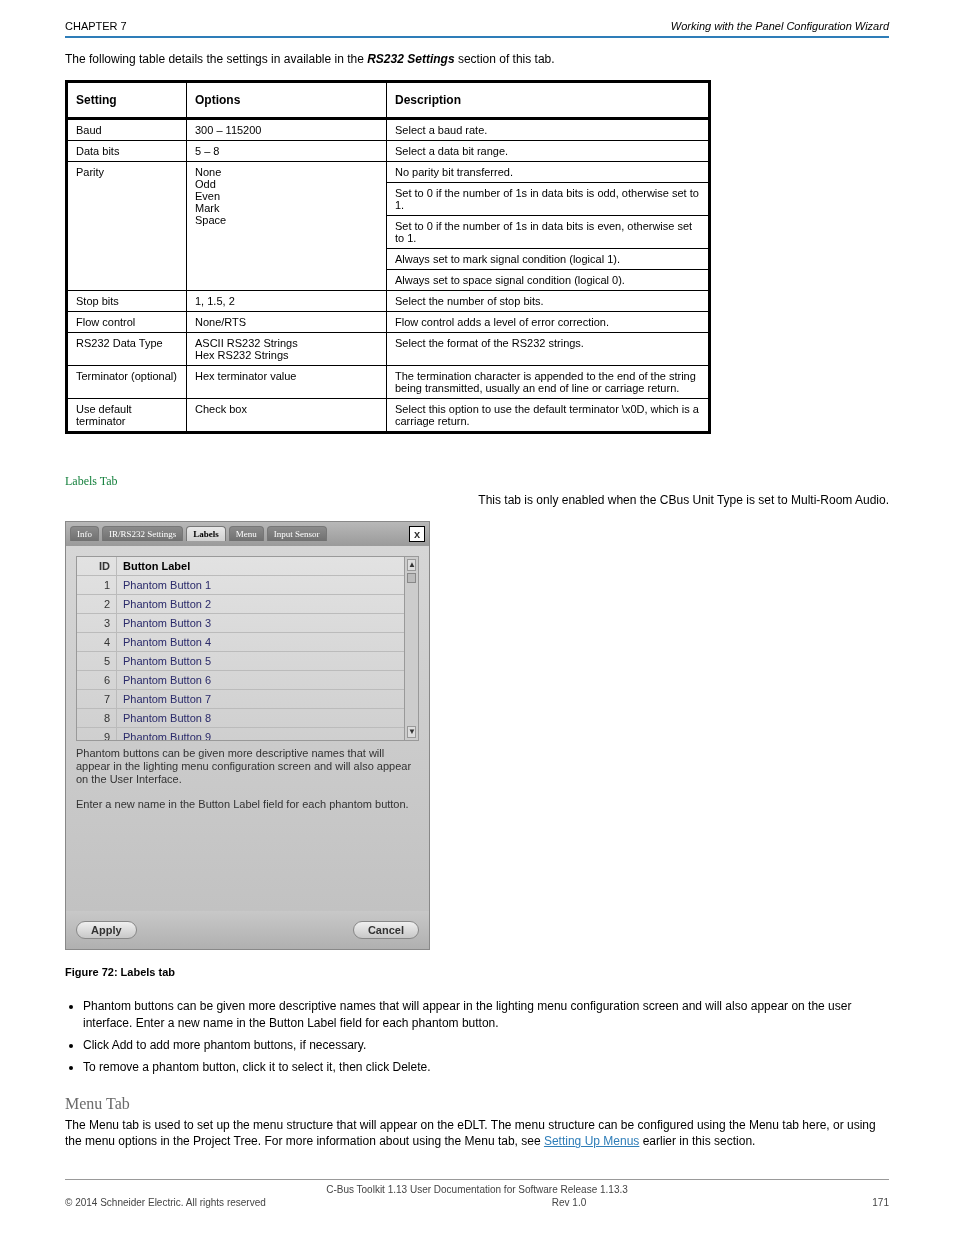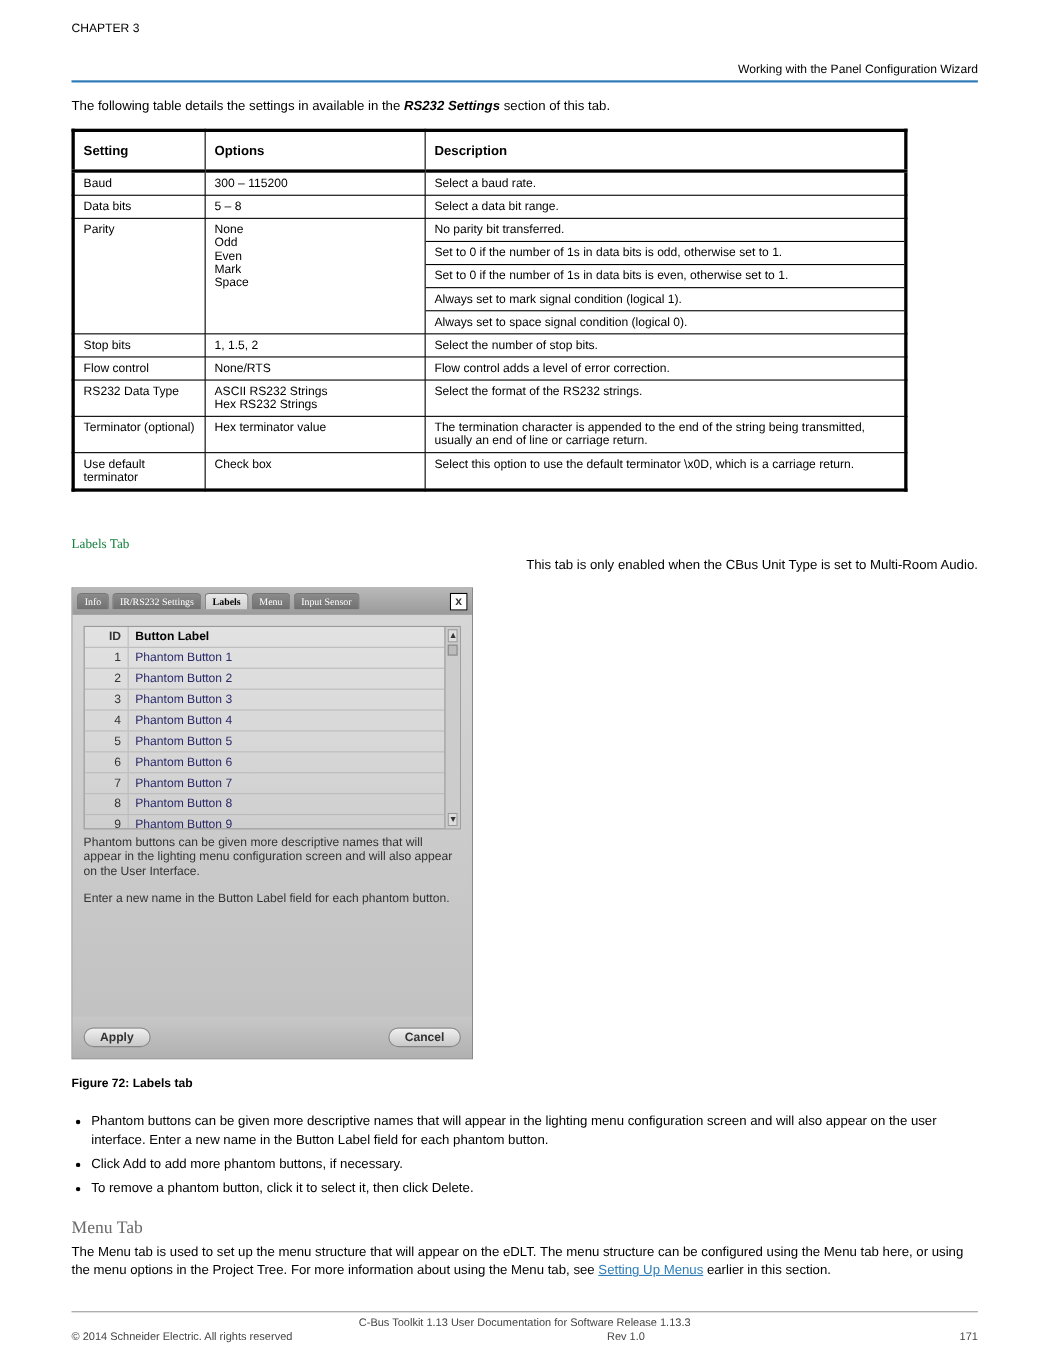--- a/index.html
+++ b/index.html
@@ -11,27 +11,27 @@
     width: 954px;
     padding: 20px 65px 30px 65px;
   }
   .header-row {
     display: flex;
     justify-content: space-between;
     font-size: 11px;
     margin-bottom: 4px;
   }
   .header-left { color: #000; }
-  .header-right { color: #000; margin-top: 37px; }
+  .header-right { font-style: italic; color: #000; }
   .header-rule { height: 2px; background: #2e7db8; margin-bottom: 14px; }
   .intro { font-size: 12px; margin-bottom: 12px; line-height: 1.3; }
   .intro b { font-weight: bold; font-style: italic; }
   table.settings-table {
     border-collapse: collapse;
-    width: 760px;
+    width: 646px;
     margin-bottom: 40px;
   }
   table.settings-table th, table.settings-table td {
     border: 1px solid #000;
     padding: 4px 8px;
     text-align: left;
     vertical-align: top;
     font-size: 11px;
   }
   table.settings-table { border: 3px solid #000; }
@@ -199,21 +199,21 @@
     font-size: 10px;
     color: #444;
     margin-top: 2px;
   }
   .footer-row2 .mid { flex: 1; text-align: center; }
 </style>
 </head>
 <body>
 
 <div class="header-row">
-  <span class="header-left">CHAPTER 3</span>
+  <span class="header-left">CHAPTER 7</span>
   <span class="header-right">Working with the Panel Configuration Wizard</span>
 </div>
 <div class="header-rule"></div>
 
 <p class="intro">
   <span>The following table details the settings in available in the </span>
   <b>RS232 Settings</b>
   <span> section of this tab.</span>
 </p>
 

